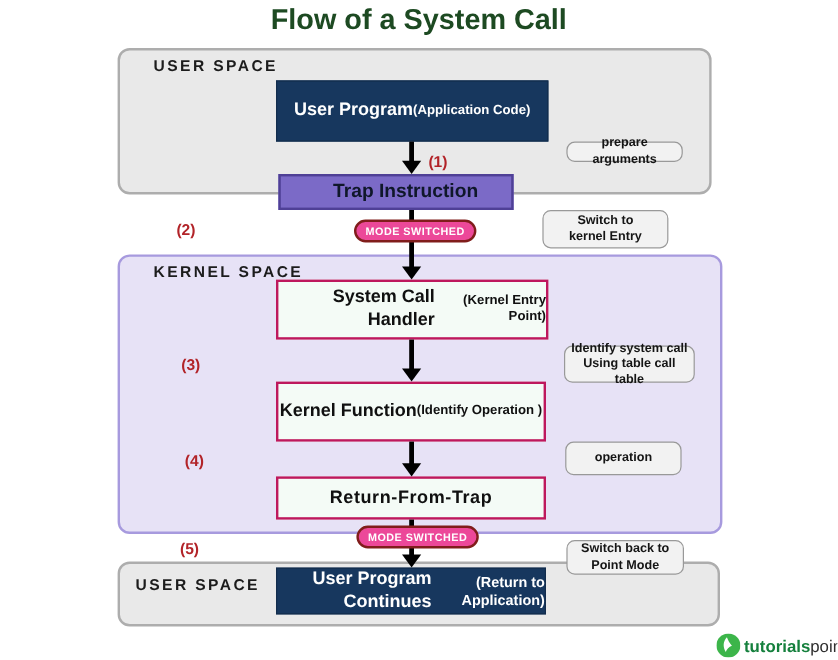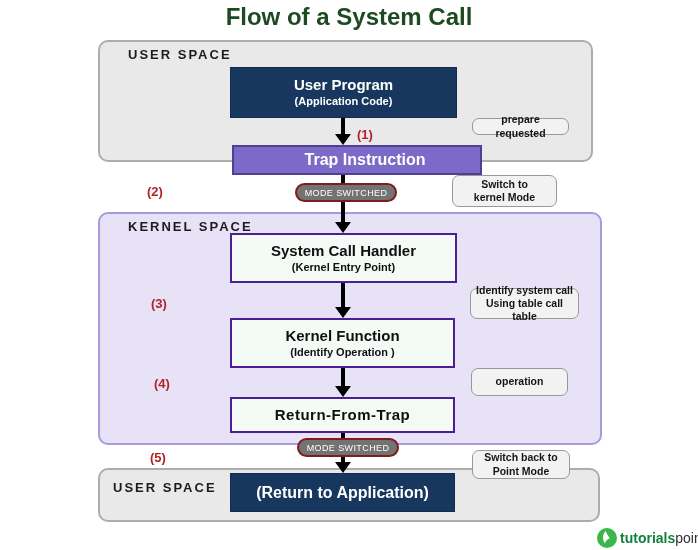--- a/index.html
+++ b/index.html
@@ -13,51 +13,51 @@
   .region{position:absolute;border-radius:10px;z-index:1;box-sizing:border-box;}
   .region-label{position:absolute;font-size:13px;font-weight:bold;letter-spacing:2px;color:#1c1c1c;}
   #user-space-top{left:98px;top:40px;width:495px;height:122px;background:#e9e9e9;border:2px solid #adadad;}
   #user-space-top .region-label{left:28px;top:5px;}
   #kernel-space{left:98px;top:212px;width:504px;height:233px;background:#e7e2f6;border:2px solid #a79ade;}
   #kernel-space .region-label{left:28px;top:5px;}
   #user-space-bottom{left:98px;top:468px;width:502px;height:54px;background:#e9e9e9;border:2px solid #adadad;}
   #user-space-bottom .region-label{left:13px;top:10px;}
 
   
-  .node{position:absolute;z-index:3;box-sizing:border-box;display:flex;flex-direction:column;
+  .node{position:absolute;z-index:3;box-sizing:border-box;display:flex;
         justify-content:center;align-items:center;text-align:right;line-height:1.25;}
   .node .t{font-weight:bold;font-size:15px;}
   .node .s{font-weight:bold;font-size:11px;}
   .navy{background:#17375e;color:#ffffff;border:1px solid #122c4c;}
-  .mint{background:#f4fbf6;color:#101010;border:2px solid #4c1d95;}
+  .mint{background:#f4fbf6;color:#101010;border:2px solid #be185d;}
   #user-program{left:230px;top:67px;width:227px;height:51px;}
-  #trap-instruction{left:232px;top:145px;width:250px;height:30px;background:#7b6ac7;
-                    border:2px solid #4f4096;color:#ffffff;padding-left:16px;}
+  #trap-instruction{left:232px;top:145px;width:196px;height:30px;background:#7b6ac7;
+                    border:2px solid #4f4096;color:#0f172a;padding-left:16px;}
   #trap-instruction .t{font-size:16px;}
   #system-call-handler{left:230px;top:233px;width:227px;height:50px;}
   #kernel-function{left:230px;top:318px;width:225px;height:50px;}
   #return-from-trap{left:230px;top:397px;width:225px;height:36px;}
   #return-from-trap .t{letter-spacing:.5px;}
   #user-program-continues{left:230px;top:473px;width:225px;height:39px;}
-  #user-program-continues .s{font-size:16px;}
+  #user-program-continues .s{font-size:12px;}
 
   
   .arrow-stem{position:absolute;left:341px;width:4px;background:#000;z-index:4;}
   .arrow-head{position:absolute;left:335px;width:0;height:0;z-index:4;
               border-left:8px solid transparent;border-right:8px solid transparent;
               border-top:11px solid #000;}
   #stem1{top:118px;height:17px;} #head1{top:134px;}
   #stem2{top:175px;height:48px;} #head2{top:222px;}
   #stem3{top:283px;height:25px;} #head3{top:307px;}
   #stem4{top:368px;height:19px;} #head4{top:386px;}
   #stem5{top:433px;height:30px;} #head5{top:462px;}
 
   
-  .badge{position:absolute;z-index:5;background:#737373;border:2px solid #801d1b;border-radius:10px;
-         color:#fff;font-size:9px;font-weight:normal;letter-spacing:.4px;display:flex;
+  .badge{position:absolute;z-index:5;background:#ec4899;border:2px solid #801d1b;border-radius:10px;
+         color:#fff;font-size:9px;font-weight:bold;letter-spacing:.4px;display:flex;
          align-items:center;justify-content:center;box-sizing:border-box;}
   #mode-switched-1{left:295px;top:183px;width:102px;height:19px;}
   #mode-switched-2{left:297px;top:438px;width:102px;height:19px;}
 
   
   .step{position:absolute;z-index:4;color:#b22328;font-weight:bold;font-size:13px;}
   #step-1{left:357px;top:127px;}
   #step-2{left:147px;top:184px;}
   #step-3{left:151px;top:296px;}
   #step-4{left:154px;top:376px;}
@@ -113,20 +113,21 @@
   <div class="node mint" id="kernel-function">
     <div class="t">Kernel Function</div>
     <div class="s">(Identify Operation )</div>
   </div>
 
   <div class="node mint" id="return-from-trap">
     <div class="t">Return-From-Trap</div>
   </div>
 
   <div class="node navy" id="user-program-continues">
+    <div class="t">User Program Continues</div>
     <div class="s">(Return to Application)</div>
   </div>
 
   <div class="arrow-stem" id="stem1"></div>
   <div class="arrow-head" id="head1"></div>
   <div class="arrow-stem" id="stem2"></div>
   <div class="arrow-head" id="head2"></div>
   <div class="arrow-stem" id="stem3"></div>
   <div class="arrow-head" id="head3"></div>
   <div class="arrow-stem" id="stem4"></div>
@@ -137,25 +138,25 @@
   <div class="badge" id="mode-switched-1">MODE SWITCHED</div>
   <div class="badge" id="mode-switched-2">MODE SWITCHED</div>
 
   <div class="step" id="step-1">(1)</div>
   <div class="step" id="step-2">(2)</div>
   <div class="step" id="step-3">(3)</div>
   <div class="step" id="step-4">(4)</div>
   <div class="step" id="step-5">(5)</div>
 
   <div class="pill" id="pill-prepare">
-    <span>prepare requested</span>
+    <span>prepare arguments</span>
   </div>
   <div class="pill" id="pill-switch-kernel">
     <span>Switch to</span>
-    <span>kernel Mode</span>
+    <span>kernel Entry</span>
   </div>
   <div class="pill" id="pill-identify">
     <span>Identify system call</span>
     <span>Using table call table</span>
   </div>
   <div class="pill" id="pill-execute">
     <span>operation</span>
   </div>
   <div class="pill" id="pill-switch-back">
     <span>Switch back to</span>

